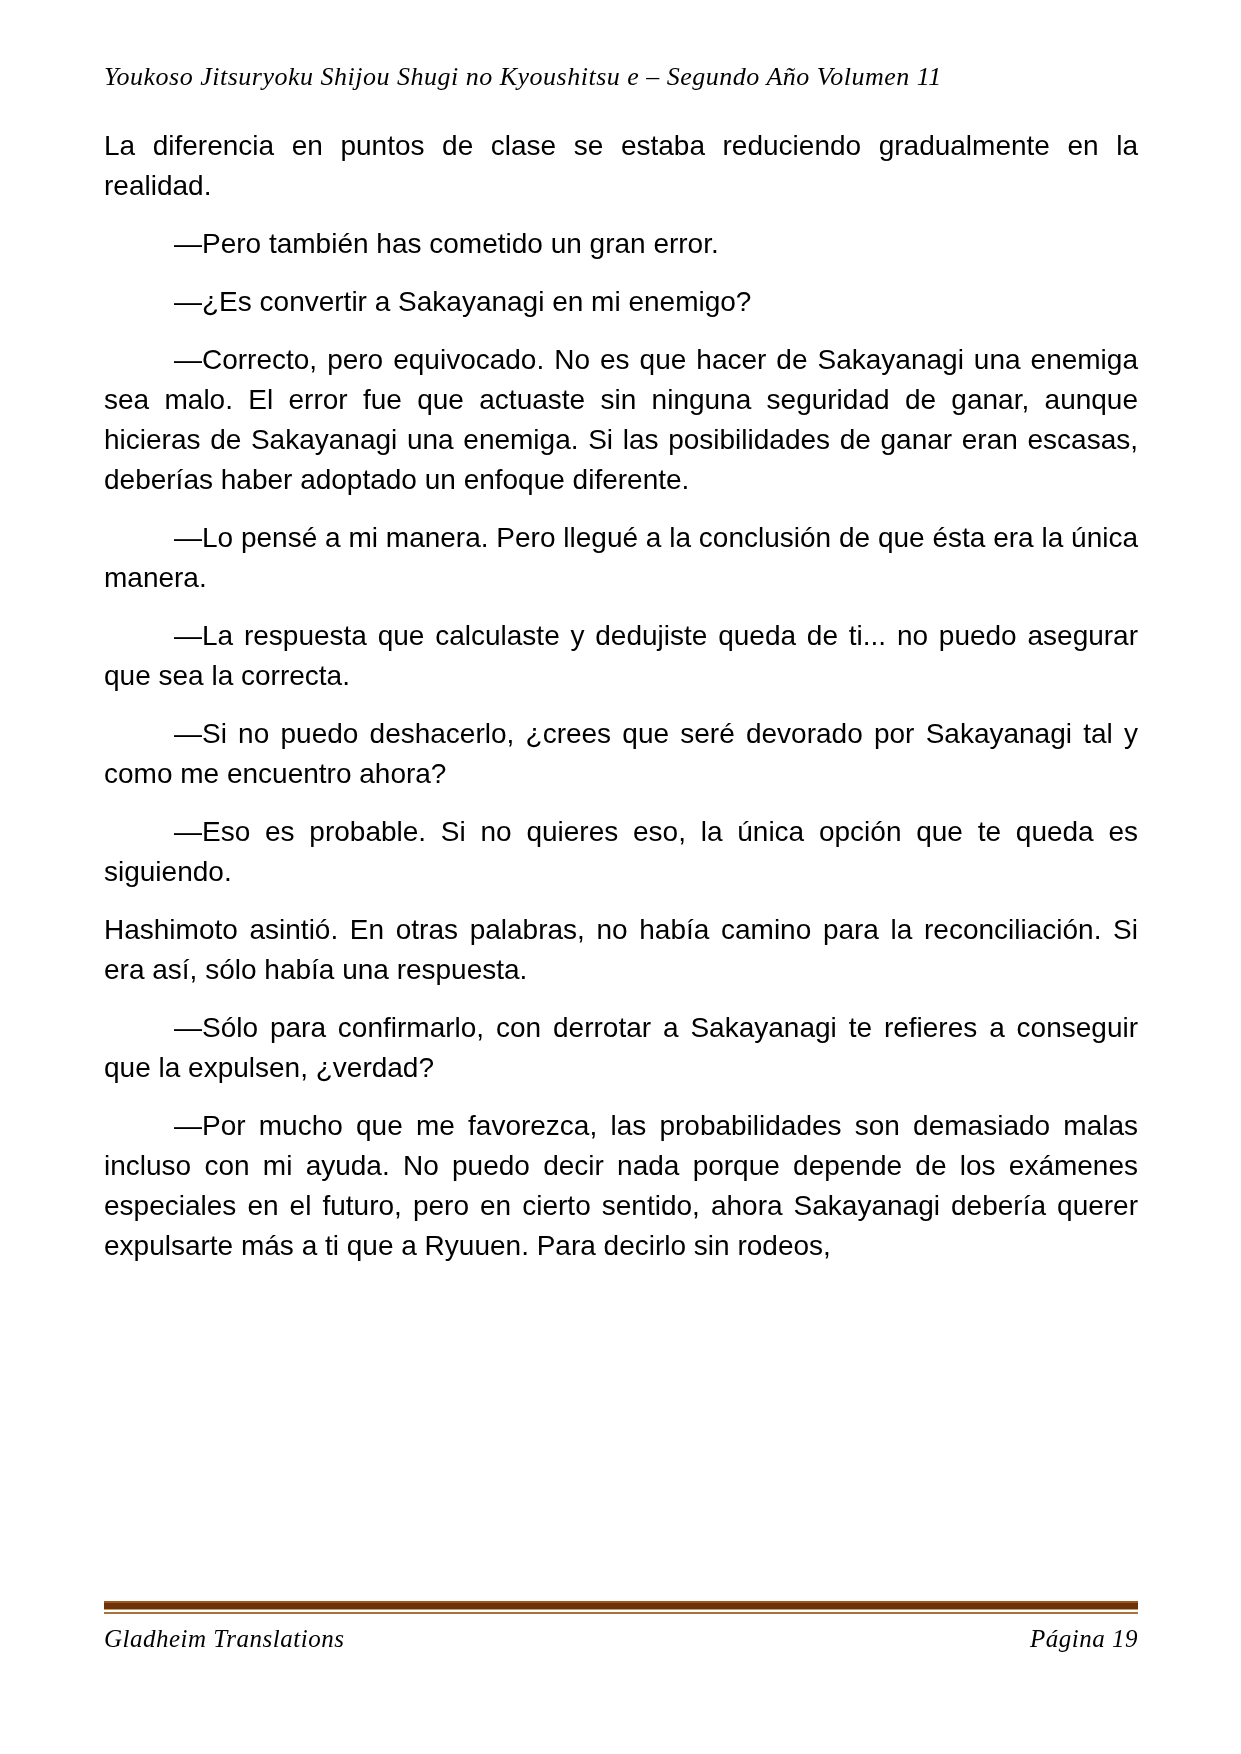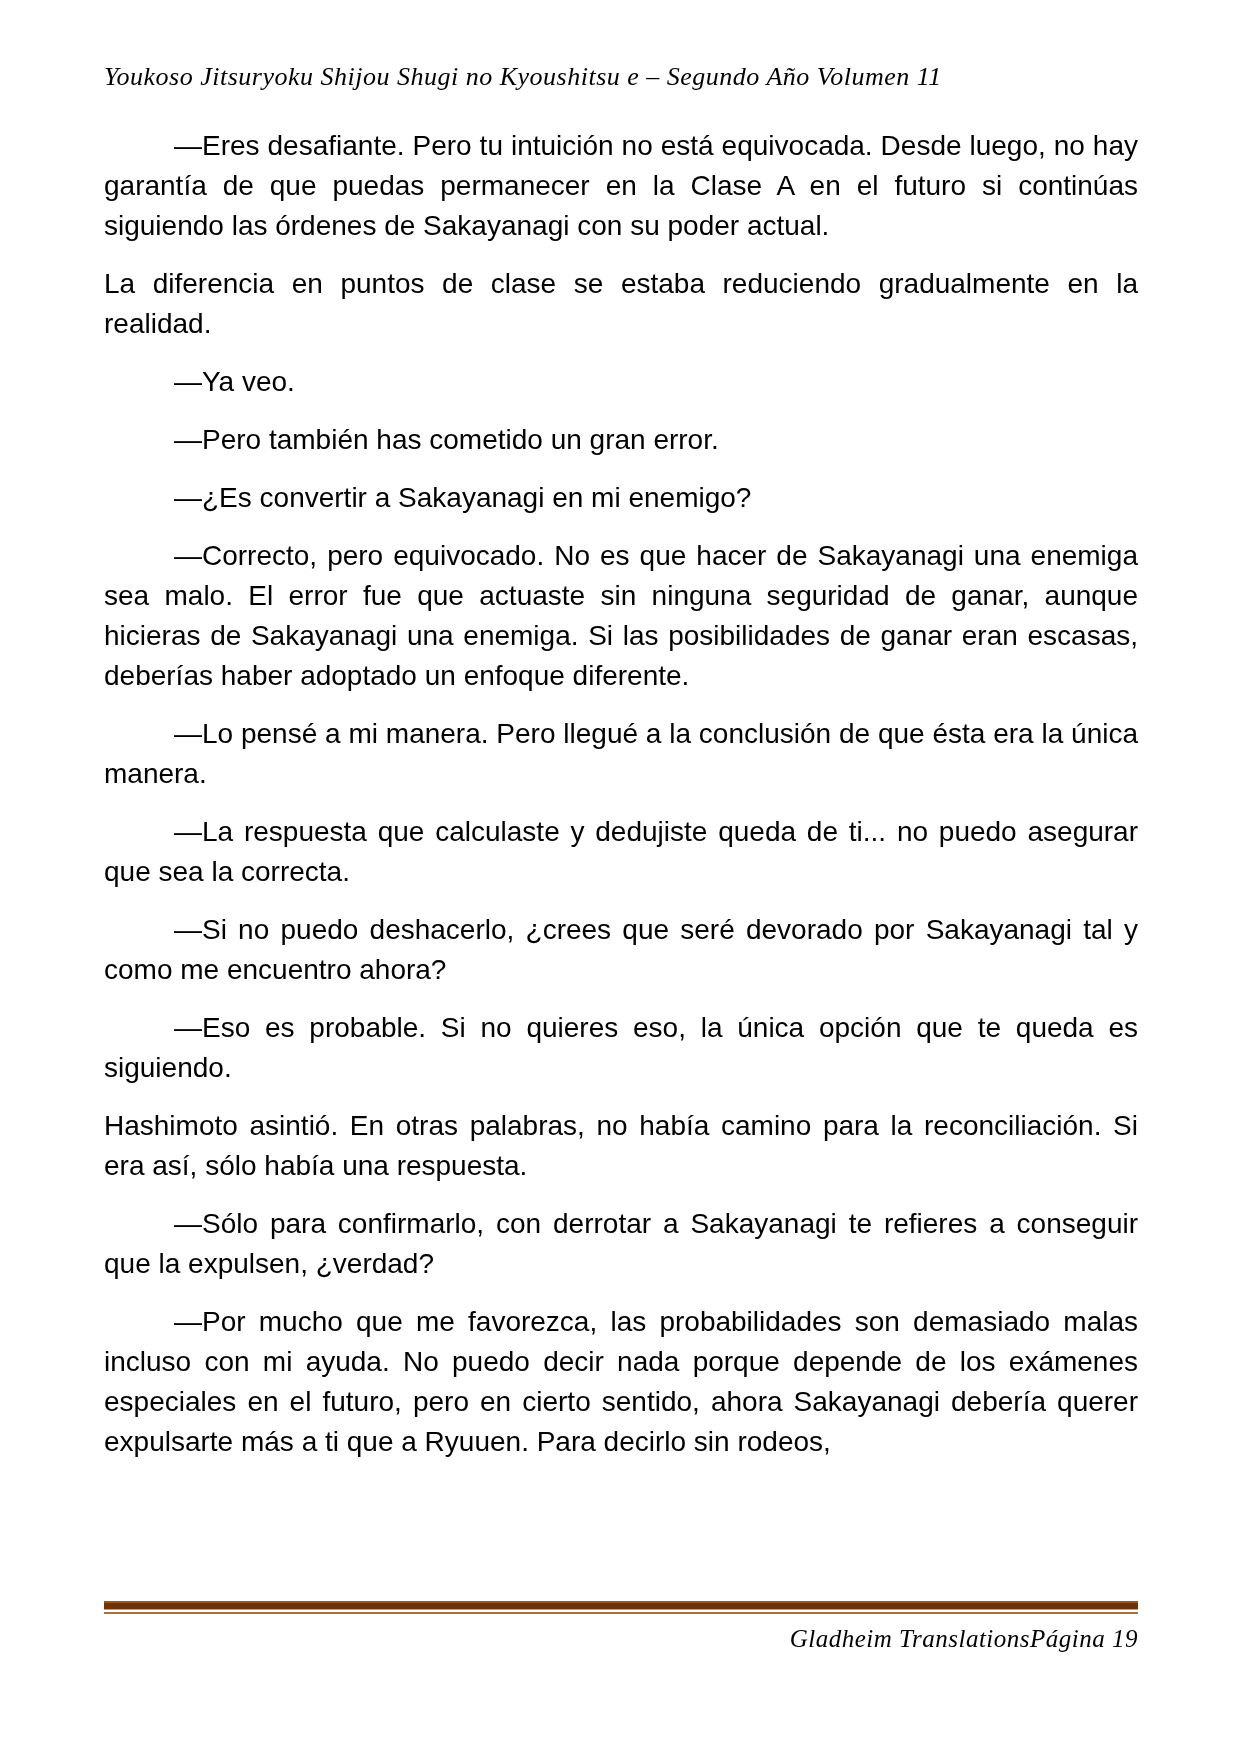--- a/index.html
+++ b/index.html
@@ -56,40 +56,38 @@
     background: linear-gradient(to bottom,
       #9c5620 0px, #9c5620 2px,
       #6e3208 2px, #6e3208 8px,
       #c49a72 8px, #c49a72 9px,
       #ffffff 9px, #ffffff 11px,
       #a9713f 11px, #a9713f 13px);
   }
   .footer-row {
     margin-top: 11px;
     display: flex;
-    justify-content: flex-end;
+    justify-content: space-between;
     align-items: baseline;
     font-family: "Liberation Serif", serif;
     font-style: italic;
     font-size: 25px;
     letter-spacing: 0.5px;
     color: #000000;
   }
 </style>
 </head>
 <body>
 
 <div class="page">
 
   <div class="header">Youkoso Jitsuryoku Shijou Shugi no Kyoushitsu e – Segundo Año Volumen 11</div>
 
   <div class="content">
-      <p class="para indent">—Eres desafiante. Pero tu intuición no está equivocada. Desde luego, no hay garantía de que puedas permanecer en la Clase A en el futuro si continúas siguiendo las órdenes de Sakayanagi con su poder actual.</p>
       <p class="para">La diferencia en puntos de clase se estaba reduciendo gradualmente en la realidad.</p>
-      <p class="para indent">—Ya veo.</p>
       <p class="para indent">—Pero también has cometido un gran error.</p>
       <p class="para indent">—¿Es convertir a Sakayanagi en mi enemigo?</p>
       <p class="para indent">—Correcto, pero equivocado. No es que hacer de Sakayanagi una enemiga sea malo. El error fue que actuaste sin ninguna seguridad de ganar, aunque hicieras de Sakayanagi una enemiga. Si las posibilidades de ganar eran escasas, deberías haber adoptado un enfoque diferente.</p>
       <p class="para indent">—Lo pensé a mi manera. Pero llegué a la conclusión de que ésta era la única manera.</p>
       <p class="para indent">—La respuesta que calculaste y dedujiste queda de ti... no puedo asegurar que sea la correcta.</p>
       <p class="para indent">—Si no puedo deshacerlo, ¿crees que seré devorado por Sakayanagi tal y como me encuentro ahora?</p>
       <p class="para indent">—Eso es probable. Si no quieres eso, la única opción que te queda es siguiendo.</p>
       <p class="para">Hashimoto asintió. En otras palabras, no había camino para la reconciliación. Si era así, sólo había una respuesta.</p>
       <p class="para indent">—Sólo para confirmarlo, con derrotar a Sakayanagi te refieres a conseguir que la expulsen, ¿verdad?</p>
       <p class="para indent">—Por mucho que me favorezca, las probabilidades son demasiado malas incluso con mi ayuda. No puedo decir nada porque depende de los exámenes especiales en el futuro, pero en cierto sentido, ahora Sakayanagi debería querer expulsarte más a ti que a Ryuuen. Para decirlo sin rodeos,</p>

